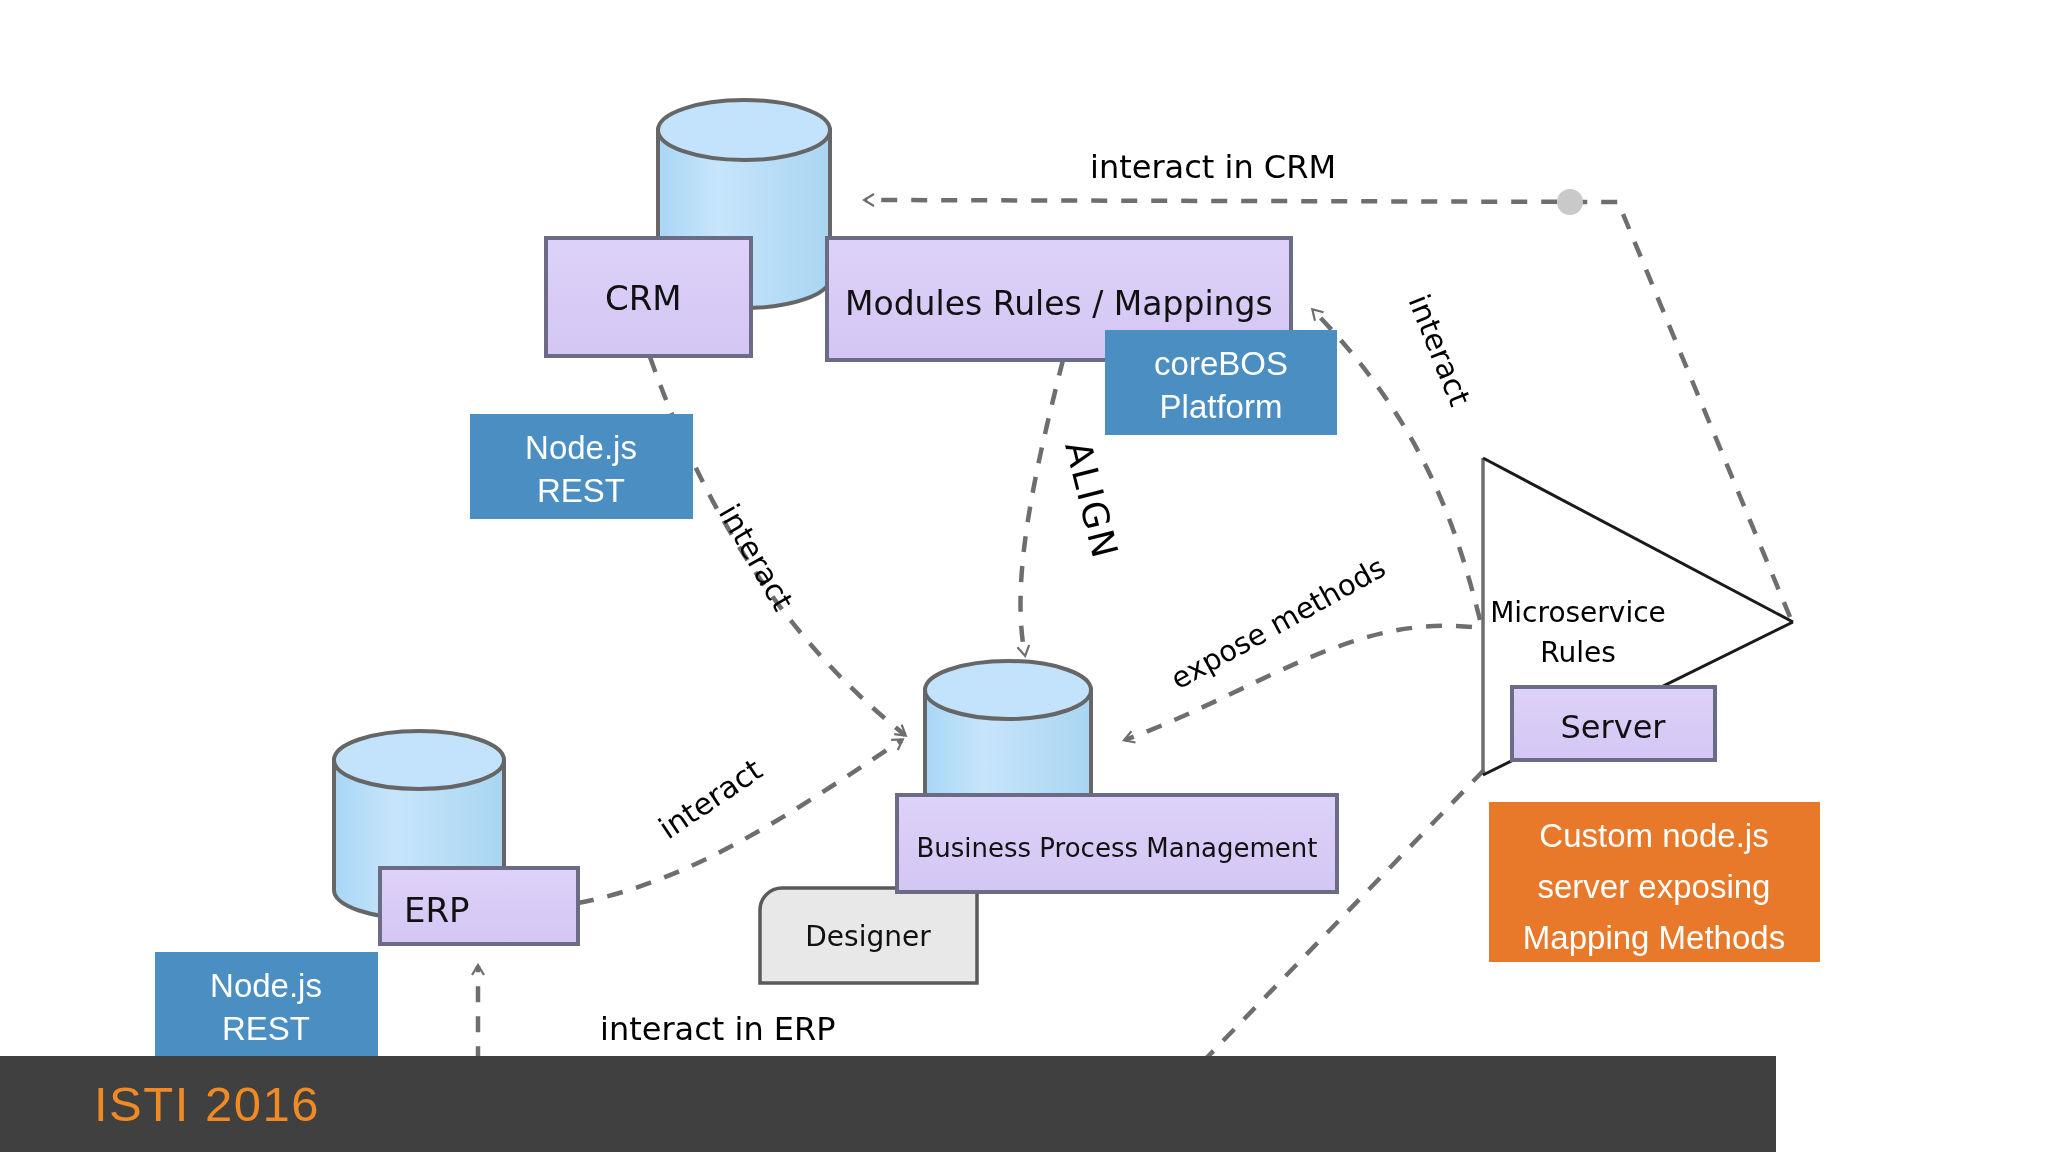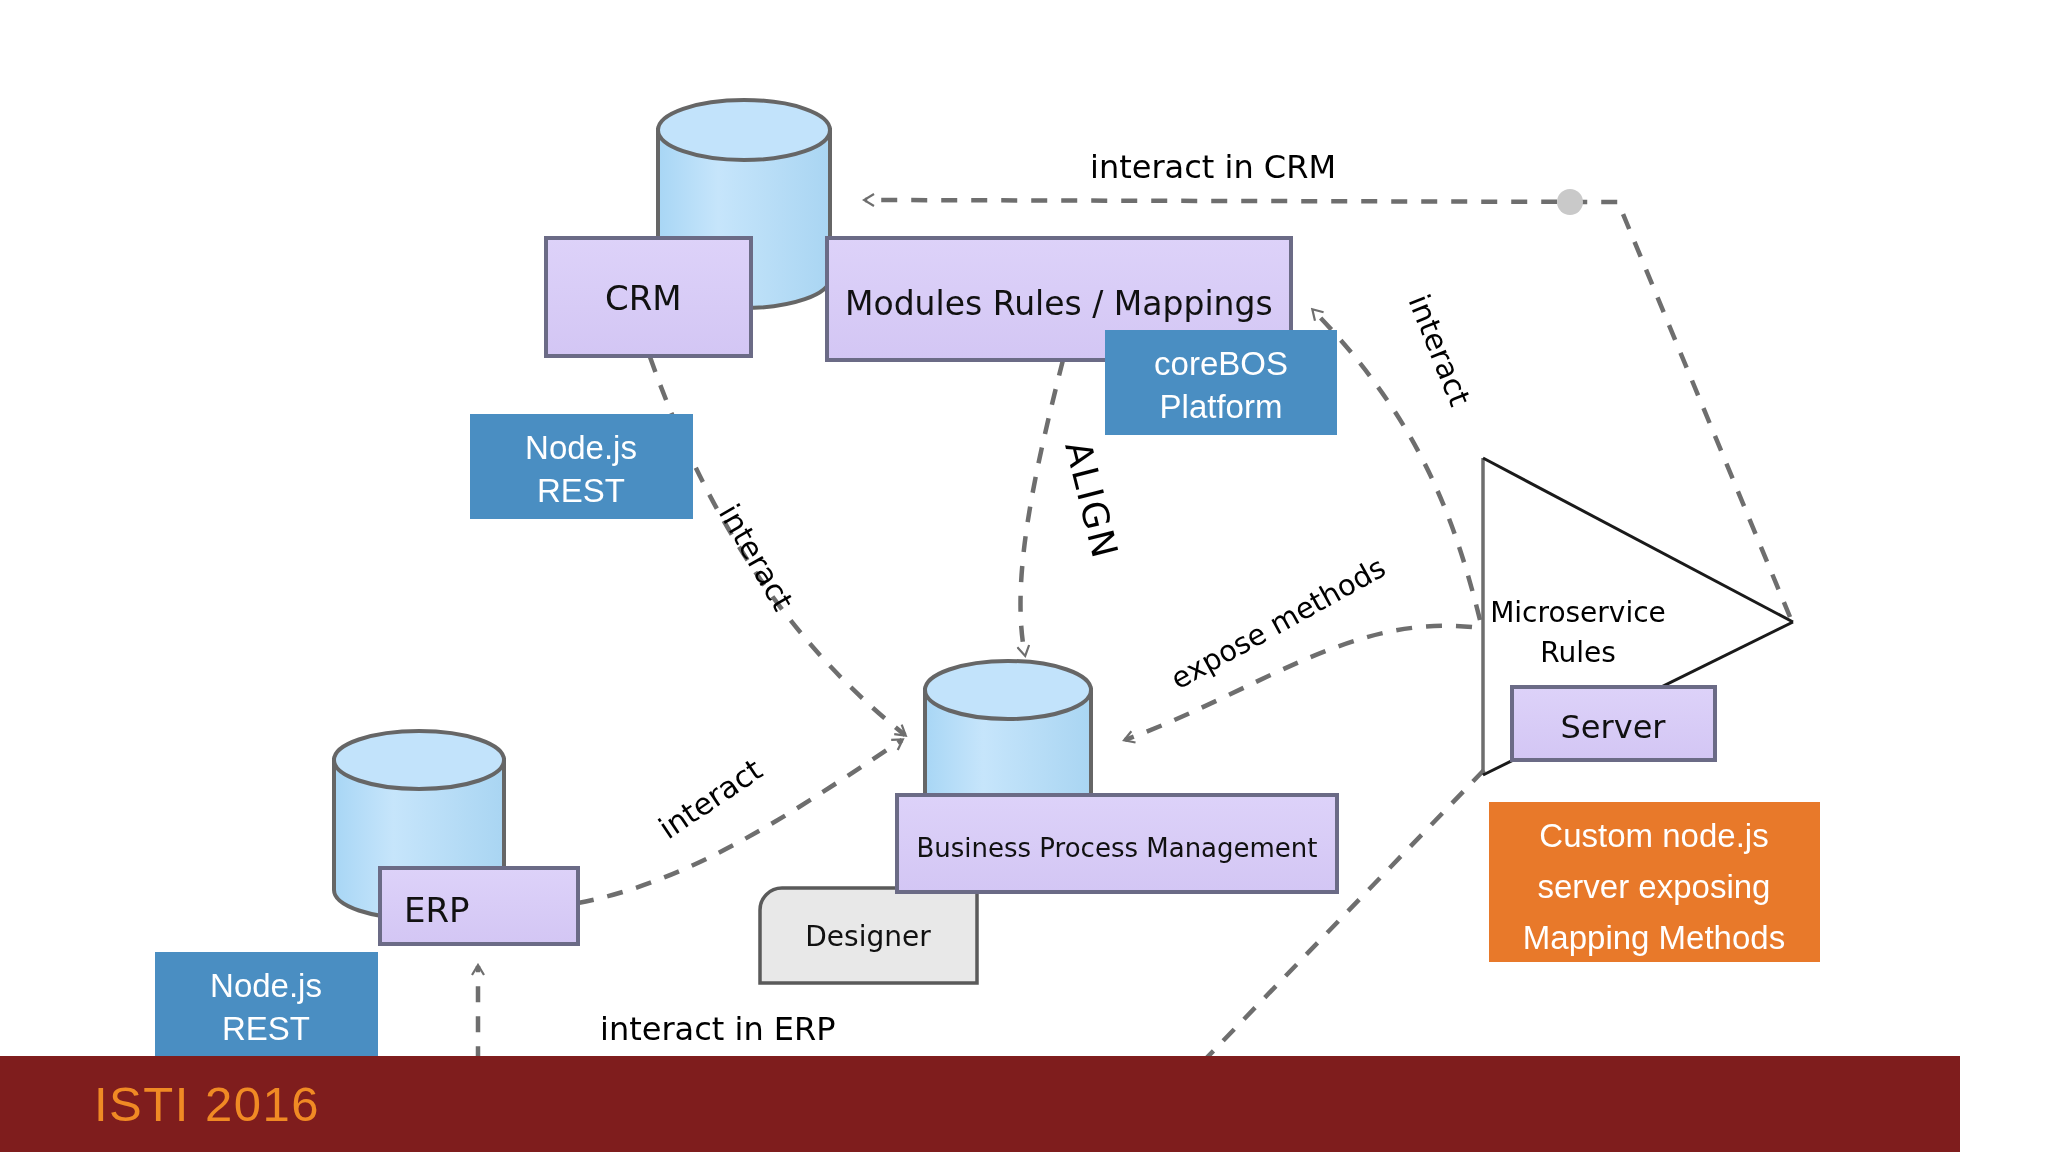--- a/index.html
+++ b/index.html
@@ -38,23 +38,23 @@
     fill: #111111;
   }
   .callout-text {
     font-family: "Liberation Sans", sans-serif;
     fill: #ffffff;
   }
   .footer-bar {
     position: absolute;
     left: 0;
     bottom: 0;
-    width: 1960px;
+    width: 1776px;
     height: 96px;
-    background: #7f1d1d;
+    background: #404040;
   }
   .footer-title {
     position: absolute;
     left: 94px;
     top: 20px;
     font-family: "Liberation Sans", sans-serif;
     font-size: 49px;
     letter-spacing: 1.5px;
     color: #f08a24;
     font-weight: 400;

